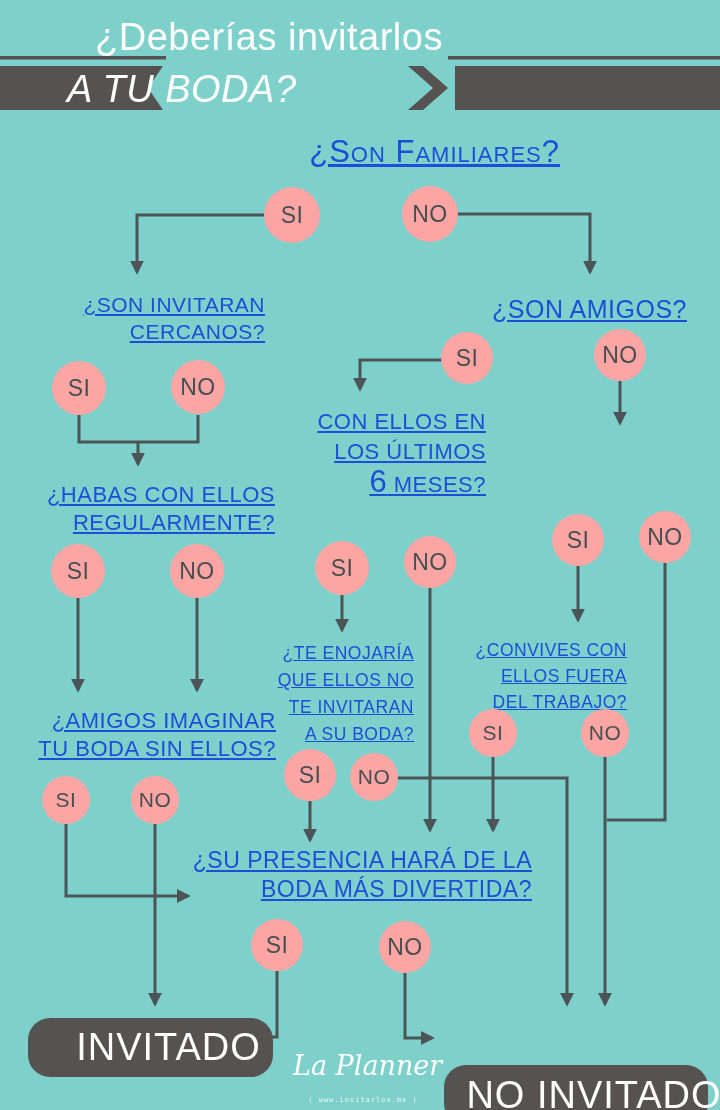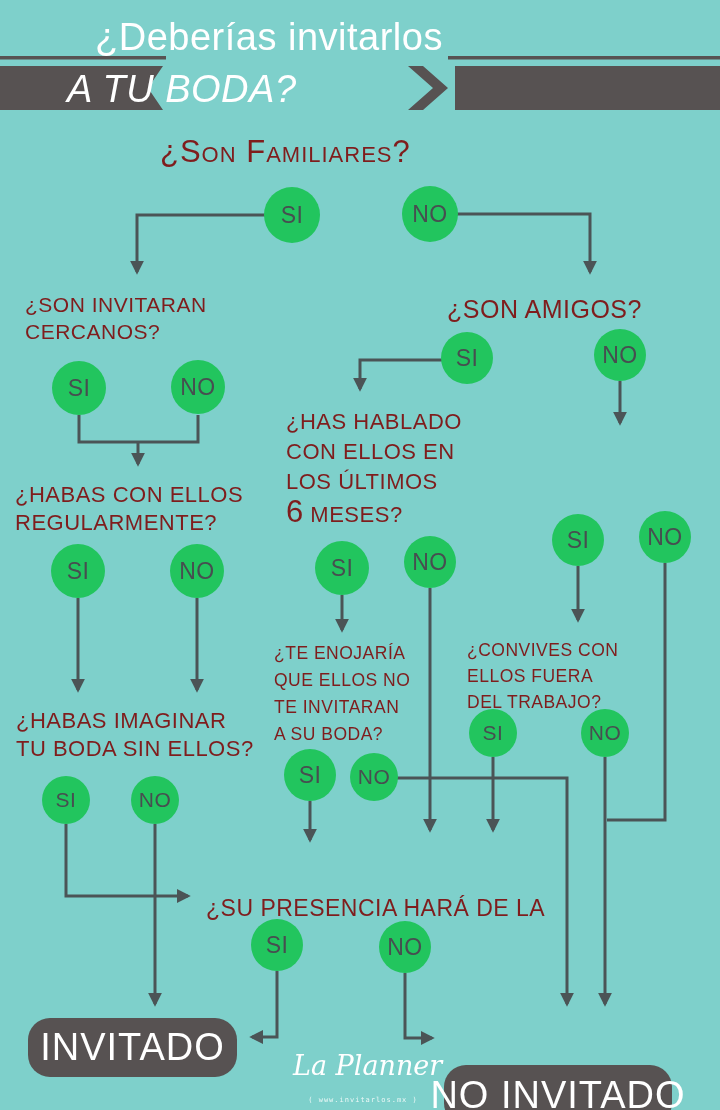--- a/index.html
+++ b/index.html
@@ -9,34 +9,34 @@
     font-family:"Liberation Sans", sans-serif;
     -webkit-font-smoothing:antialiased;
   }
   #wires{position:absolute;left:0;top:0;z-index:1;}
   .abs{position:absolute;z-index:2;}
   .title{
     color:#ffffff;font-size:38px;letter-spacing:0.5px;
     text-align:left;white-space:nowrap;
   }
   .q{
-    color:#7f1d1d;text-align:left;letter-spacing:0.5px;
-    line-height:1.28;white-space:nowrap;
+    color:#1d4ed8;text-align:right;letter-spacing:0.5px;
+    line-height:1.28;white-space:nowrap;text-decoration:underline;
   }
   .q-sc{font-variant:small-caps;font-size:31px;letter-spacing:1px;}
   .bubble{
     position:absolute;z-index:3;border-radius:50%;
-    background:#22c55e;color:#474e50;
+    background:#fca5a5;color:#474e50;
     display:flex;align-items:center;justify-content:center;
     font-size:23px;letter-spacing:0.5px;
   }
   .outcome{
     position:absolute;z-index:3;background:#575252;border-radius:22px;
     color:#ffffff;display:flex;align-items:center;justify-content:center;
-    font-size:38px;letter-spacing:1px;white-space:nowrap;
+    font-size:38px;letter-spacing:1px;white-space:nowrap;padding-left:36px;
   }
   .big6{font-size:31px;}
   .logo{
     font-family:"DejaVu Serif", serif;font-style:italic;
     color:#ffffff;font-size:27px;text-align:center;white-space:nowrap;
   }
   .site{
     color:#ffffff;font-size:7px;letter-spacing:1px;text-align:center;
     opacity:0.85;white-space:nowrap;font-family:"DejaVu Sans Mono", monospace;
   }
@@ -96,47 +96,47 @@
   </div>
 
   <div class="abs q" style="left:447px;top:293px;width:240px;font-size:25px;">¿SON AMIGOS?</div>
 
   <div class="abs q" style="left:15px;top:481px;width:260px;font-size:22px;">
     <div>¿HABAS CON ELLOS</div>
     <div>REGULARMENTE?</div>
   </div>
 
   <div class="abs q" style="left:286px;top:407px;width:200px;font-size:22px;line-height:30px;">
-    <div>¿HAS HABLADO</div>
     <div>CON ELLOS EN</div>
     <div>LOS ÚLTIMOS</div>
     <div><span class="big6">6</span><span> MESES?</span></div>
   </div>
 
 
   <div class="abs q" style="left:274px;top:640px;width:140px;font-size:17.5px;line-height:27px;">
     <div>¿TE ENOJARÍA</div>
     <div>QUE ELLOS NO</div>
     <div>TE INVITARAN</div>
     <div>A SU BODA?</div>
   </div>
 
   <div class="abs q" style="left:467px;top:637px;width:160px;font-size:17.5px;line-height:26px;">
     <div>¿CONVIVES CON</div>
     <div>ELLOS FUERA</div>
     <div>DEL TRABAJO?</div>
   </div>
 
   <div class="abs q" style="left:16px;top:707px;width:260px;font-size:22px;">
-    <div>¿HABAS IMAGINAR</div>
+    <div>¿AMIGOS IMAGINAR</div>
     <div>TU BODA SIN ELLOS?</div>
   </div>
 
-  <div class="abs q" style="left:192px;top:894px;width:340px;font-size:23px;margin-left:14px;">
+  <div class="abs q" style="left:192px;top:846px;width:340px;font-size:23px;">
     <div>¿SU PRESENCIA HARÁ DE LA</div>
+    <div>BODA MÁS DIVERTIDA?</div>
   </div>
 
   <div class="bubble" style="left:264px;top:187px;width:56px;height:56px;">SI</div>
   <div class="bubble" style="left:402px;top:186px;width:56px;height:56px;">NO</div>
 
   <div class="bubble" style="left:52px;top:361px;width:54px;height:54px;">SI</div>
   <div class="bubble" style="left:171px;top:360px;width:54px;height:54px;">NO</div>
 
   <div class="bubble" style="left:441px;top:332px;width:52px;height:52px;">SI</div>
   <div class="bubble" style="left:594px;top:329px;width:52px;height:52px;">NO</div>

